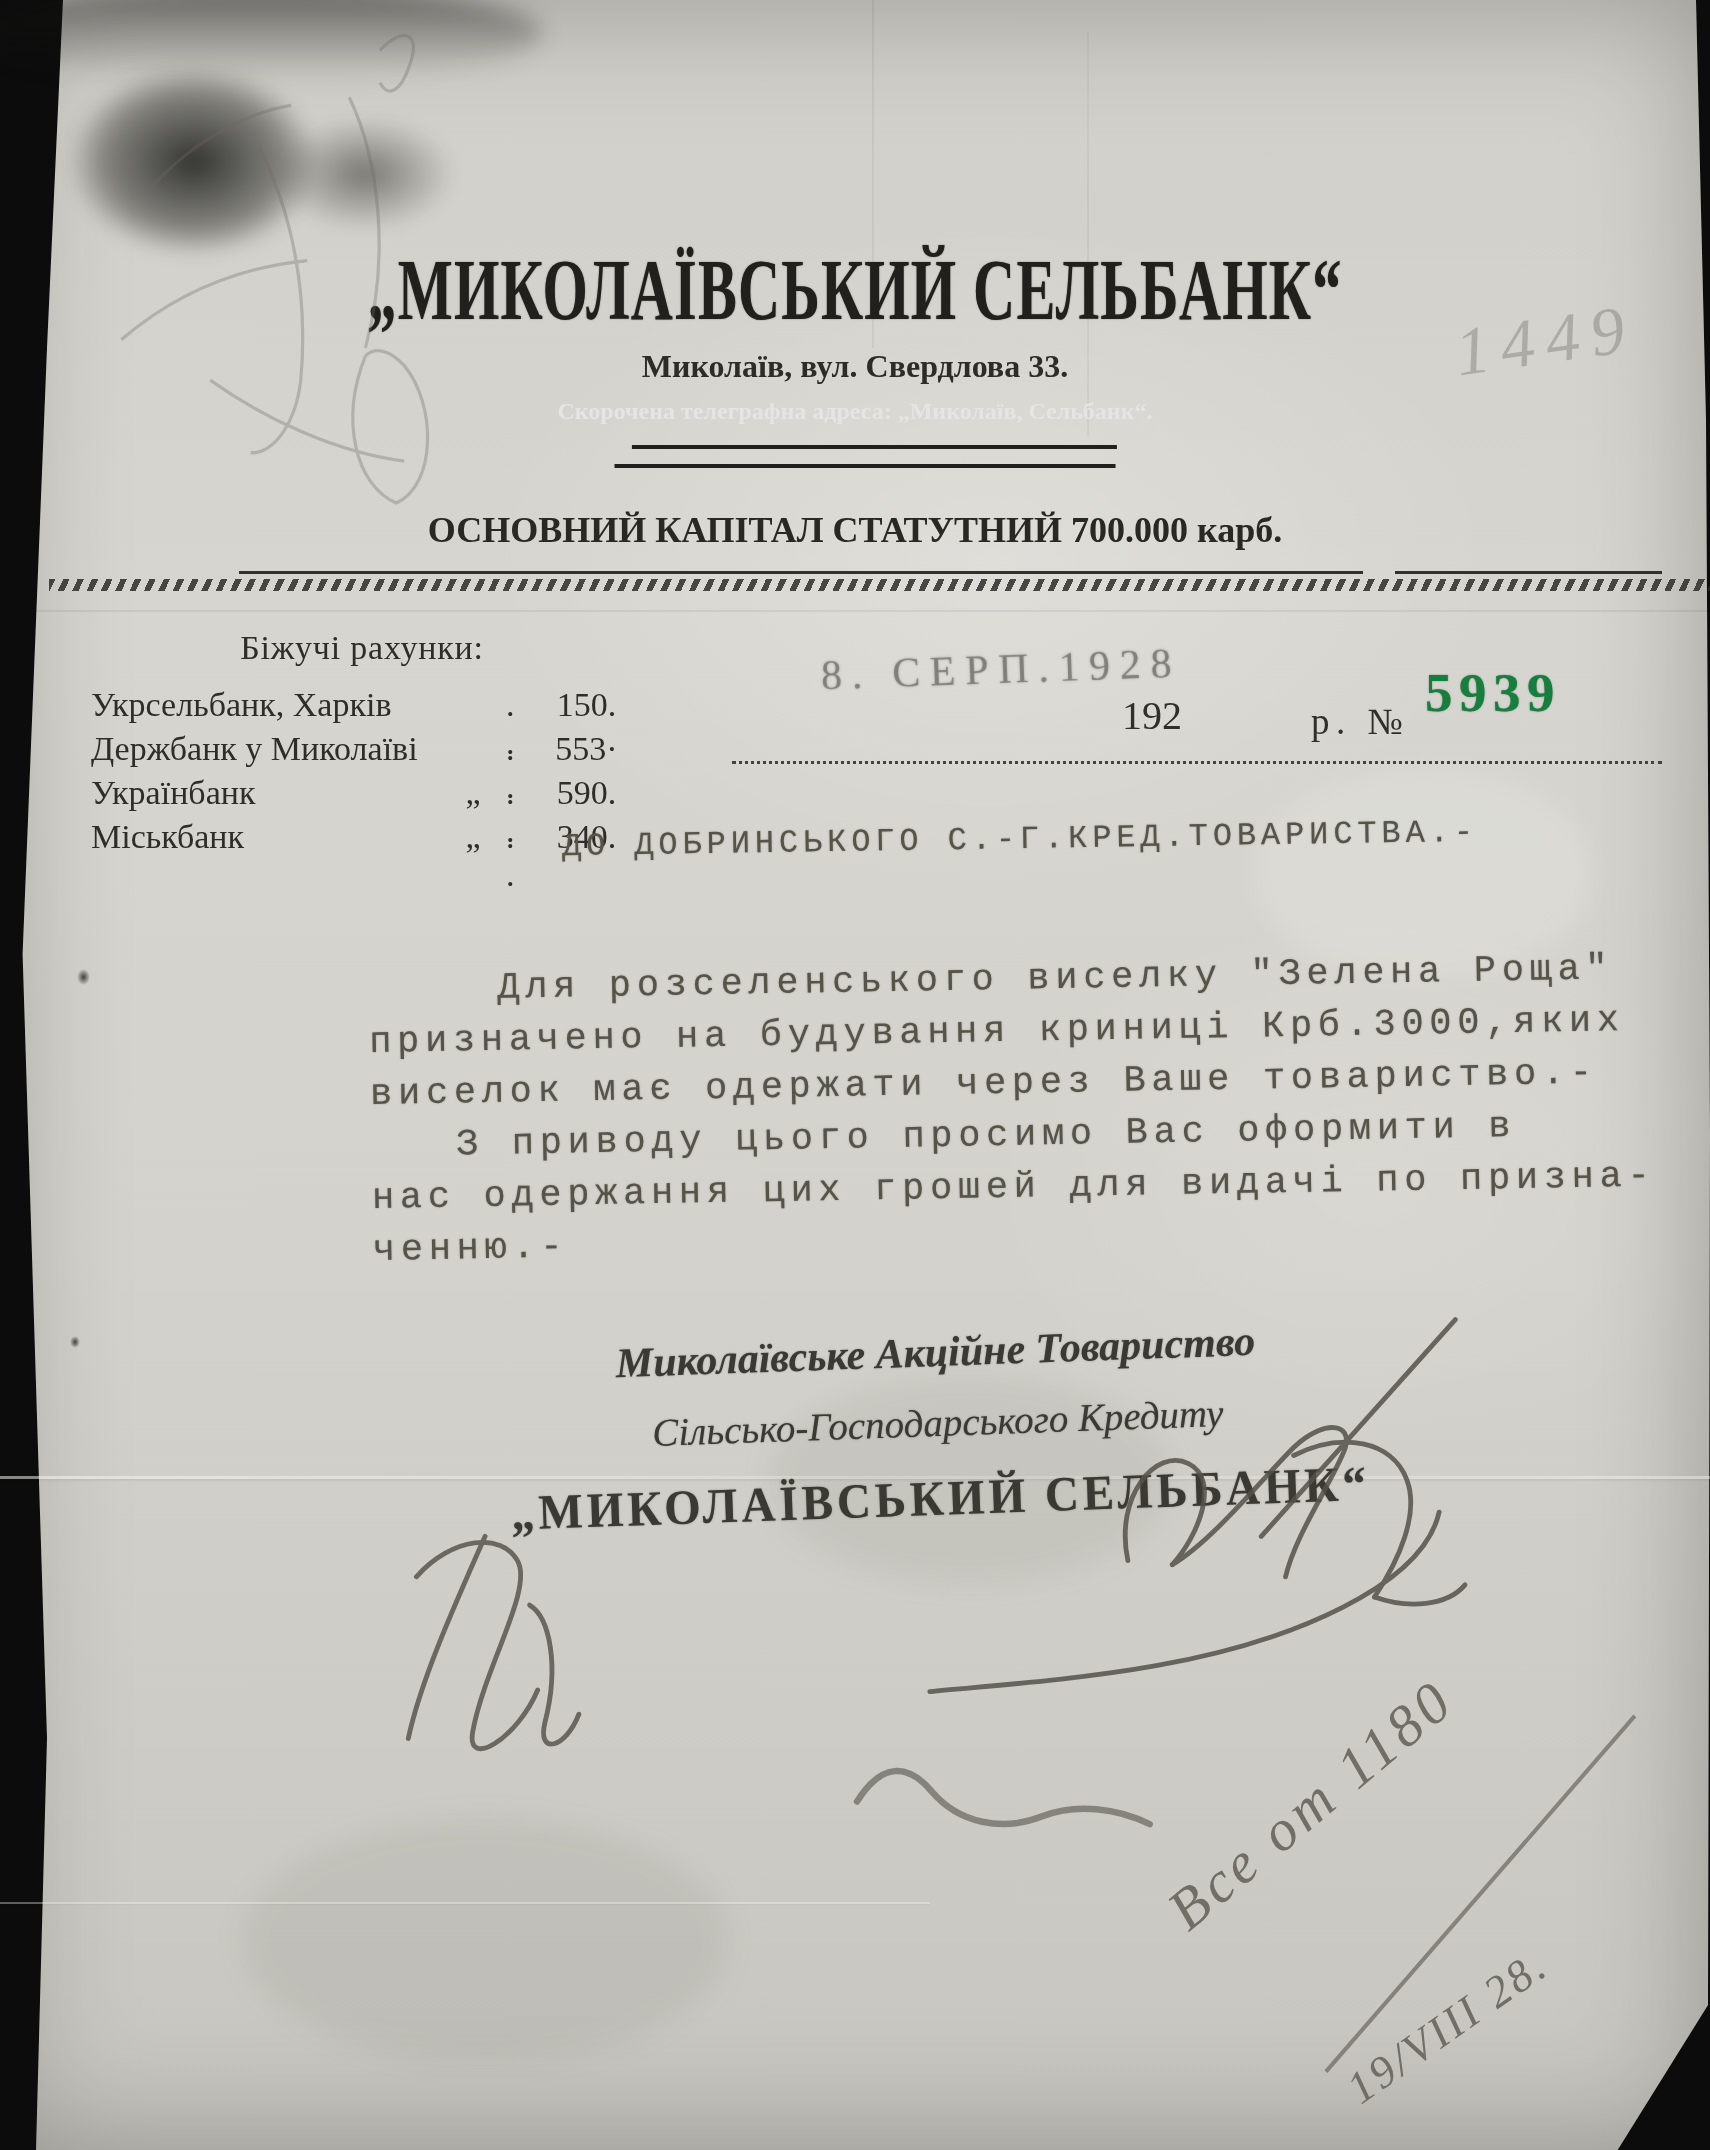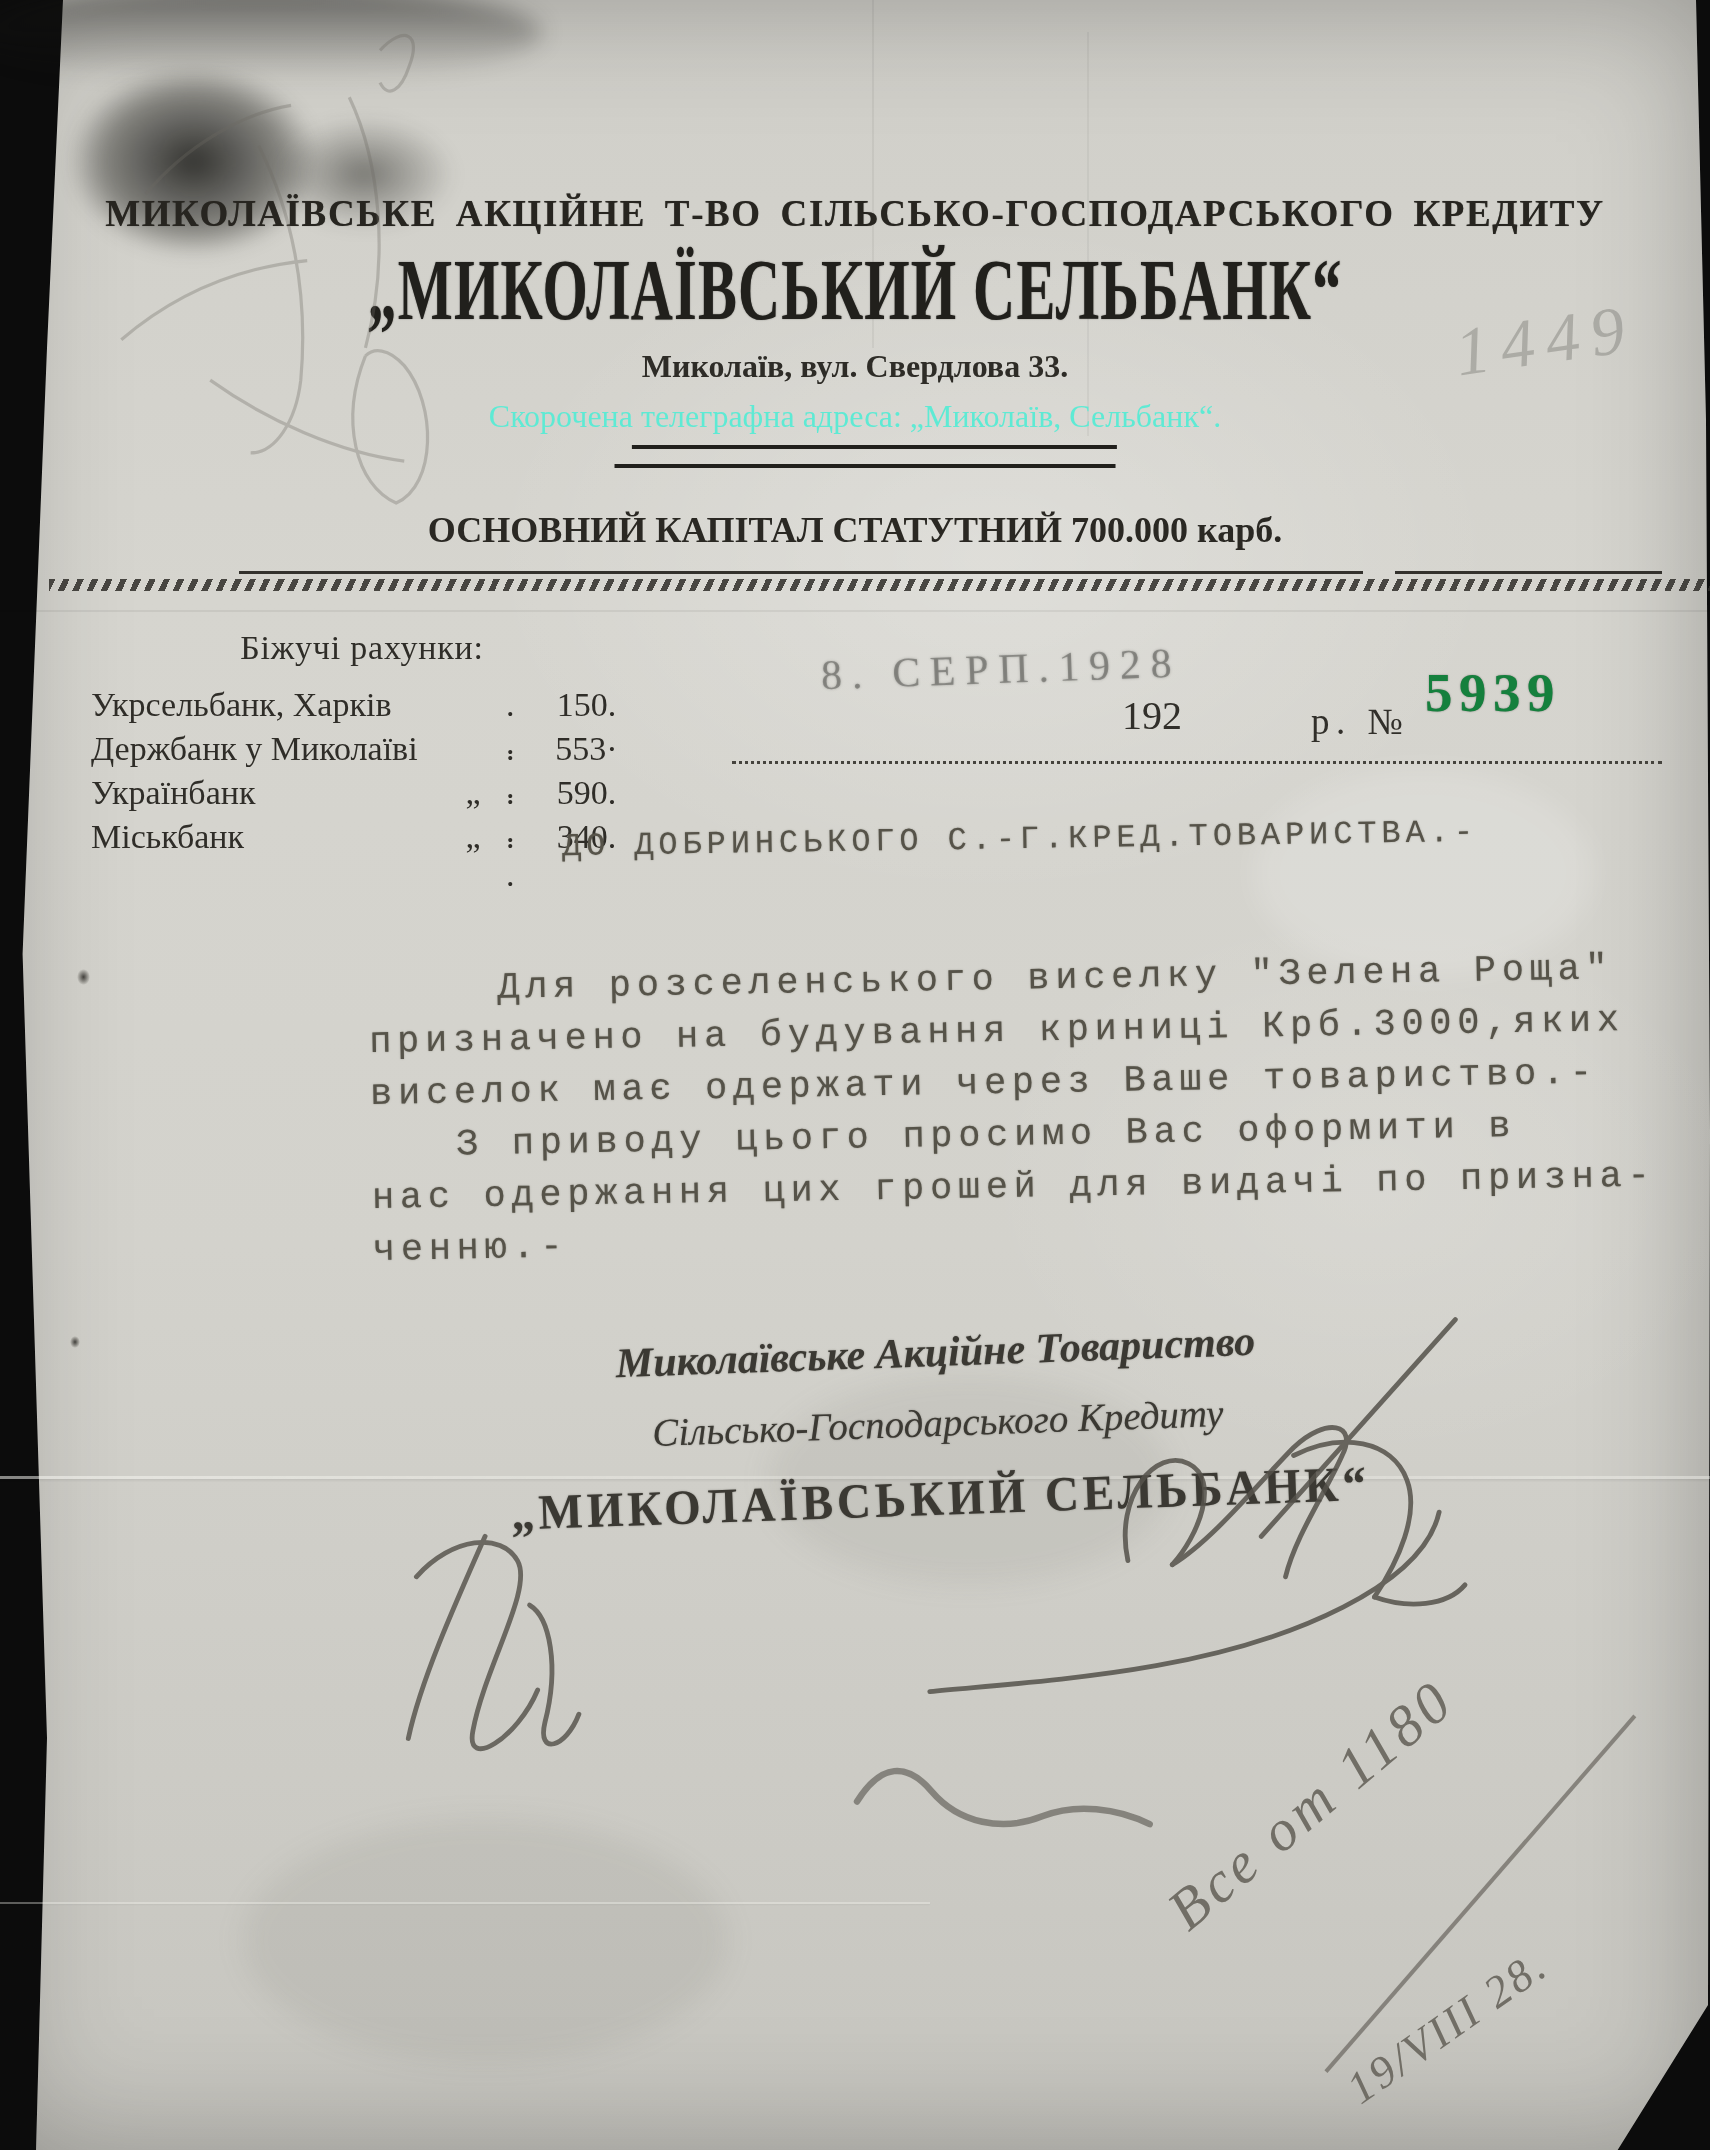--- a/index.html
+++ b/index.html
@@ -41,21 +41,21 @@
   .hole.p1{left:77px;top:969px;width:13px;height:16px;}
   .hole.p2{left:70px;top:1336px;width:9.7px;height:12px;}
 
   
   .line{position:absolute;left:0;width:100%;text-align:center;white-space:nowrap;}
   .org-line{top:192px;font-size:37px;font-weight:bold;letter-spacing:1.6px;word-spacing:8px;color:#272520;
     text-shadow:0 0 0.8px rgba(40,38,32,.6);}
   .bank-name{top:244px;font-size:81px;font-weight:bold;letter-spacing:1.6px;color:#21201c;
     transform:scaleX(.72) scaleY(1.08);text-shadow:0 0 1.6px rgba(30,28,24,.55);}
   .addr-line{top:348px;font-size:32px;font-weight:bold;color:#2e2c27;}
-  .tel-line{top:398px;font-size:32px;font-weight:normal;color:#5eead4;}
+  .tel-line{top:398px;font-size:24px;font-weight:bold;color:#e5e5e5;}
   .dbl-rule{position:absolute;left:50%;transform:translateX(-46%);width:485px;height:4px;background:#21201c;}
   .dbl-rule.r1{top:445px;}
   .dbl-rule.r2{top:464px;width:501px;transform:translateX(-48%);}
   .cap-line{top:485px;font-size:36px;font-weight:bold;color:#2a2823;margin-top:24px;}
   .reg-line{top:535px;font-size:32px;font-weight:bold;color:#2a2823;}
   .thin-rule{position:absolute;top:571px;height:3.2px;background:#33312c;}
   .thin-rule.t1{left:239px;width:1124px;}
   .thin-rule.t2{left:1395px;width:267px;}
   .hatch-rule{position:absolute;left:49px;top:579px;width:1662px;height:12px;opacity:.85;
     background:repeating-linear-gradient(115deg,#2e2c28 0 5.7px, transparent 5.7px 13px);}
@@ -114,21 +114,20 @@
   <div class="stain s2"></div>
   <div class="stain s3"></div>
   <div class="crease h1"></div>
   <div class="crease h2"></div>
   <div class="crease h3"></div>
   <div class="crease v1"></div>
   <div class="crease v2"></div>
   <div class="hole p1"></div>
   <div class="hole p2"></div>
 
-  <div class="line org-line">МИКОЛАЇВСЬКЕ АКЦІЙНЕ Т-ВО СІЛЬСЬКО-ГОСПОДАРСЬКОГО КРЕДИТУ</div>
   <div class="line bank-name">„МИКОЛАЇВСЬКИЙ СЕЛЬБАНК“</div>
   <div class="line addr-line">Миколаїв, вул. Свердлова 33.</div>
   <div class="line tel-line">Скорочена телеграфна адреса: „Миколаїв, Сельбанк“.</div>
   <div class="dbl-rule r1"></div>
   <div class="dbl-rule r2"></div>
   <div class="line cap-line">ОСНОВНИЙ КАПІТАЛ СТАТУТНИЙ 700.000 карб.</div>
   <div class="thin-rule t1"></div>
   <div class="thin-rule t2"></div>
   <div class="hatch-rule"></div>
 

